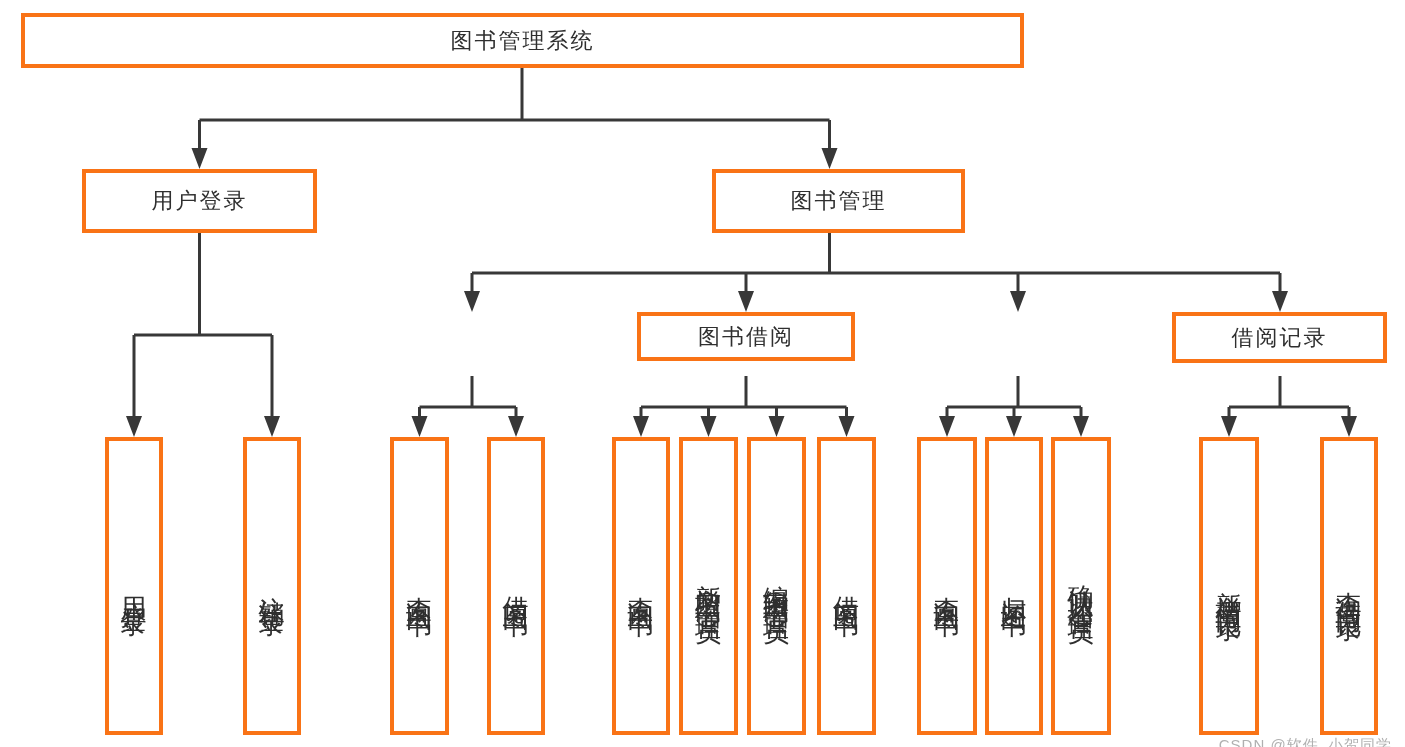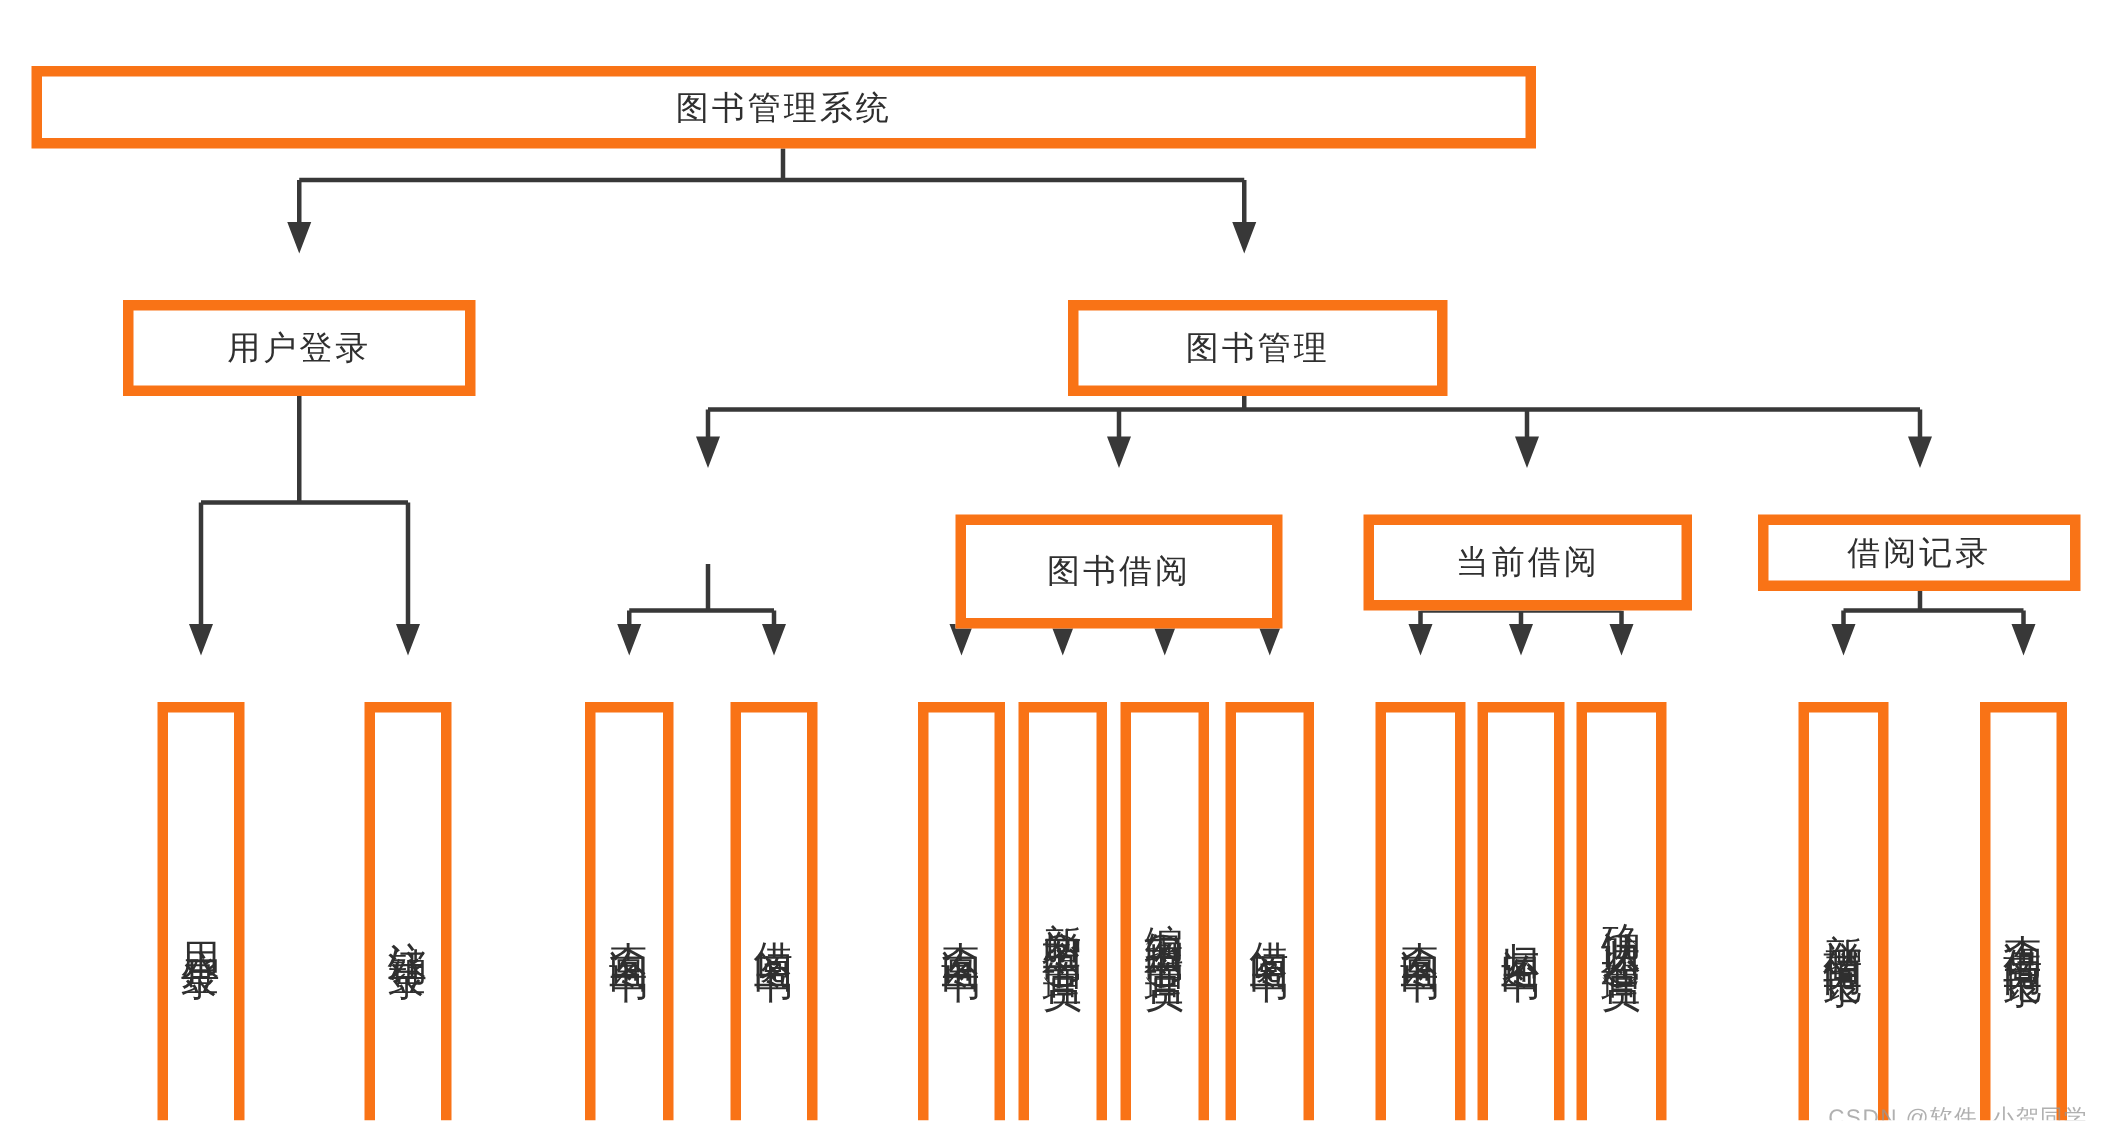--- a/index.html
+++ b/index.html
@@ -20,27 +20,26 @@
     left: 0;
     top: 0;
     width: 1405px;
     height: 747px;
     pointer-events: none;
   }
   .box {
     position: absolute;
     box-sizing: border-box;
     background: #ffffff;
-    border: 7px solid #f97316;
+    border: 4px solid #f97316;
     color: #2f2f2f;
     display: flex;
     align-items: center;
     justify-content: center;
     text-align: center;
-    margin-top: 31px;
   }
   .hbox {
     font-size: 22px;
     letter-spacing: 2px;
     line-height: 1;
   }
   .root-box {
     font-size: 22px;
     letter-spacing: 2px;
   }
@@ -104,25 +103,22 @@
     <span>图书管理系统</span>
   </div>
 
   <div class="box hbox" style="left:82px; top:169px; width:235px; height:64px;">
     <span>用户登录</span>
   </div>
   <div class="box hbox" style="left:712px; top:169px; width:253px; height:64px;">
     <span>图书管理</span>
   </div>
 
-  <div class="box hbox" style="left:637px; top:312px; width:218px; height:76px;">
+  <div class="box hbox" style="left:637px; top:312px; width:218px; height:49px;">
     <span>图书借阅</span>
-  </div>
-  <div class="box hbox" style="left:909px; top:312px; width:219px; height:64px;">
-    <span>当前借阅</span>
   </div>
   <div class="box hbox" style="left:1172px; top:312px; width:215px; height:51px;">
     <span>借阅记录</span>
   </div>
 
   <div class="box vbox" style="left:105px; top:437px; width:58px; height:298px;">
     <span class="vtext">用户登录</span>
   </div>
   <div class="box vbox" style="left:243px; top:437px; width:58px; height:298px;">
     <span class="vtext">注销登录</span>

